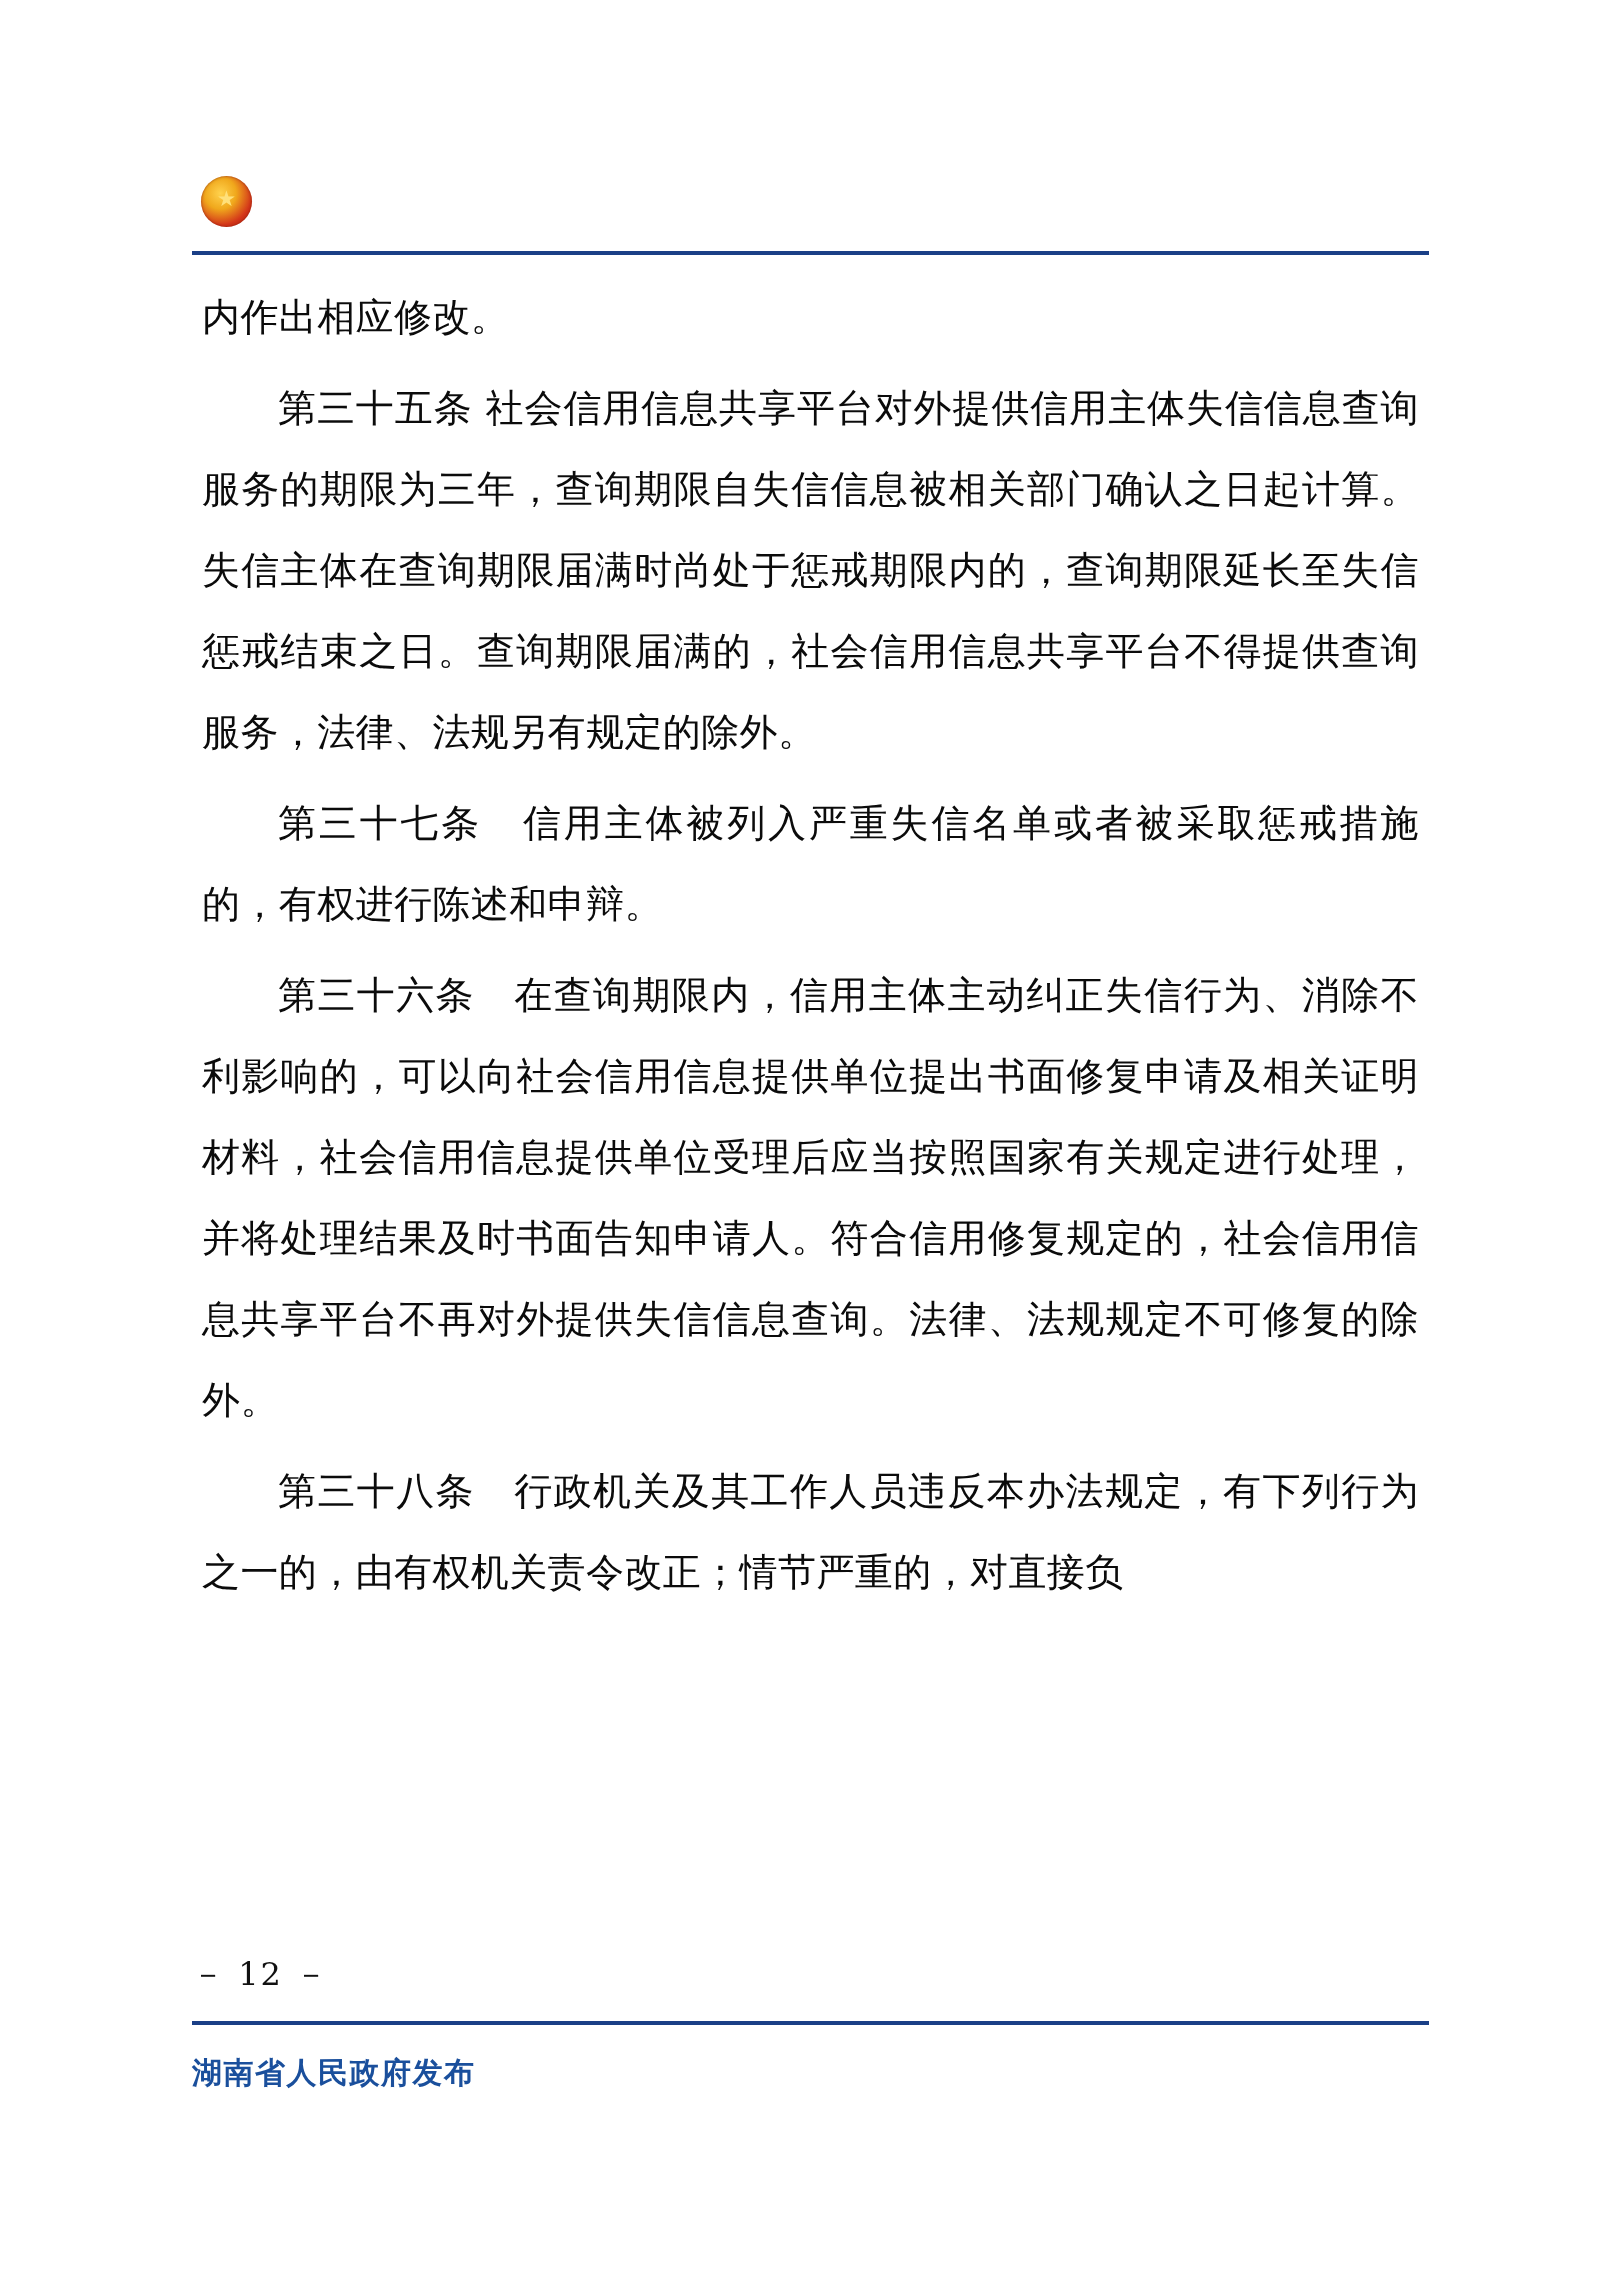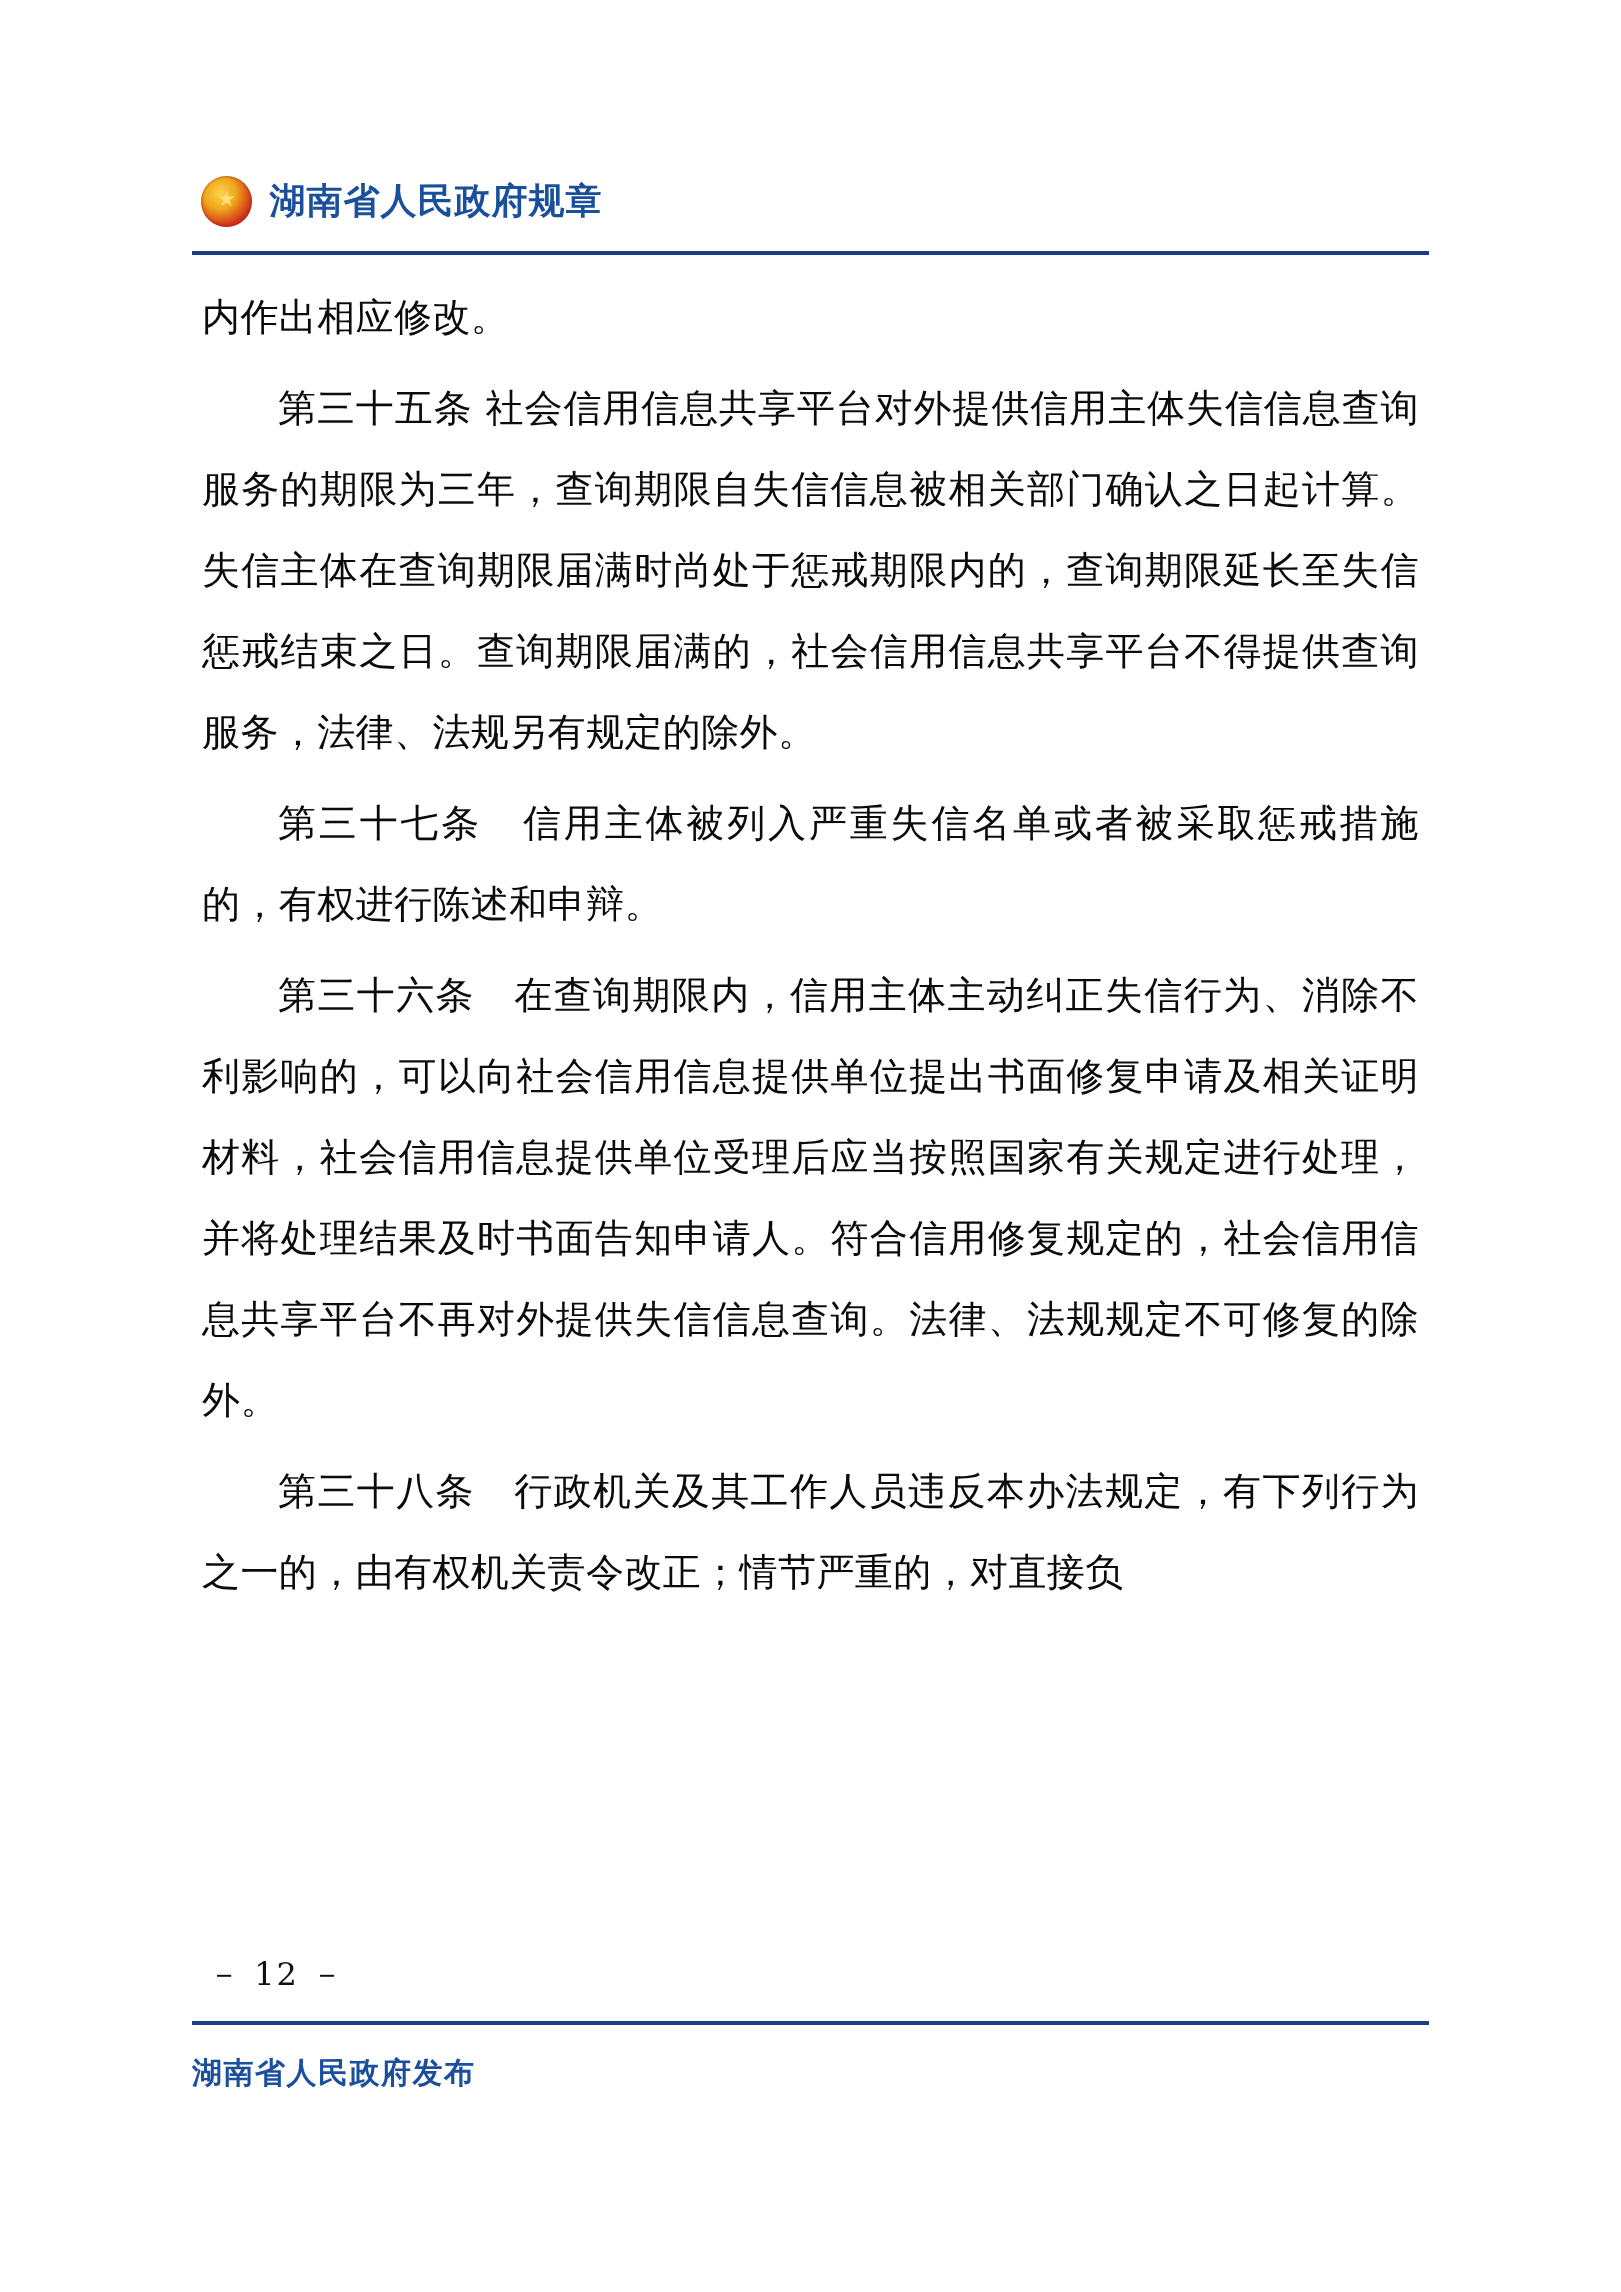--- a/index.html
+++ b/index.html
@@ -96,21 +96,21 @@
     font-size: 38px;
     letter-spacing: 2px;
   }
   .gap-before {
     margin-top: 5.9px !important;
   }
 
   
   .page-number {
     position: absolute;
-    left: 208px;
+    left: 192px;
     top: 1953px;
     font-family: "DejaVu Serif", "Liberation Serif", serif;
     font-size: 32px;
     color: #111;
     letter-spacing: 2px;
   }
   .rule-bottom {
     position: absolute;
     left: 192px;
     top: 2021px;
@@ -131,21 +131,20 @@
     letter-spacing: 1.5px;
   }
 </style>
 </head>
 <body>
 
 <div class="page">
 
   <div class="header">
     <span class="emblem"></span>
-    <span class="header-title">湖南省人民政府规章</span>
   </div>
 
   <div class="rule-top"></div>
 
   <div class="content">
     <p>内作出相应修改。</p>
     <p class="p-indent">第三十五条 社会信用信息共享平台对外提供信用主体失信信息查询服务的期限为三年，查询期限自失信信息被相关部门确认之日起计算。失信主体在查询期限届满时尚处于惩戒期限内的，查询期限延长至失信惩戒结束之日。查询期限届满的，社会信用信息共享平台不得提供查询服务，法律、法规另有规定的除外。</p>
     <p class="p-indent">第三十七条　信用主体被列入严重失信名单或者被采取惩戒措施的，有权进行陈述和申辩。</p>
     <p class="p-indent">第三十六条　在查询期限内，信用主体主动纠正失信行为、消除不利影响的，可以向社会信用信息提供单位提出书面修复申请及相关证明材料，社会信用信息提供单位受理后应当按照国家有关规定进行处理，并将处理结果及时书面告知申请人。符合信用修复规定的，社会信用信息共享平台不再对外提供失信信息查询。法律、法规规定不可修复的除外。</p>
     <p class="p-indent gap-before">第三十八条　行政机关及其工作人员违反本办法规定，有下列行为之一的，由有权机关责令改正；情节严重的，对直接负</p>

